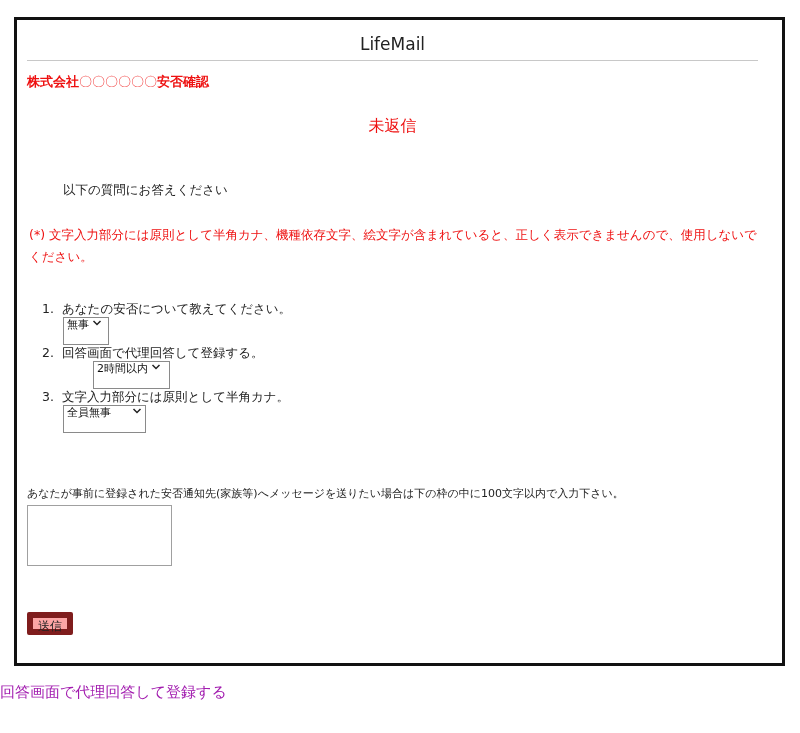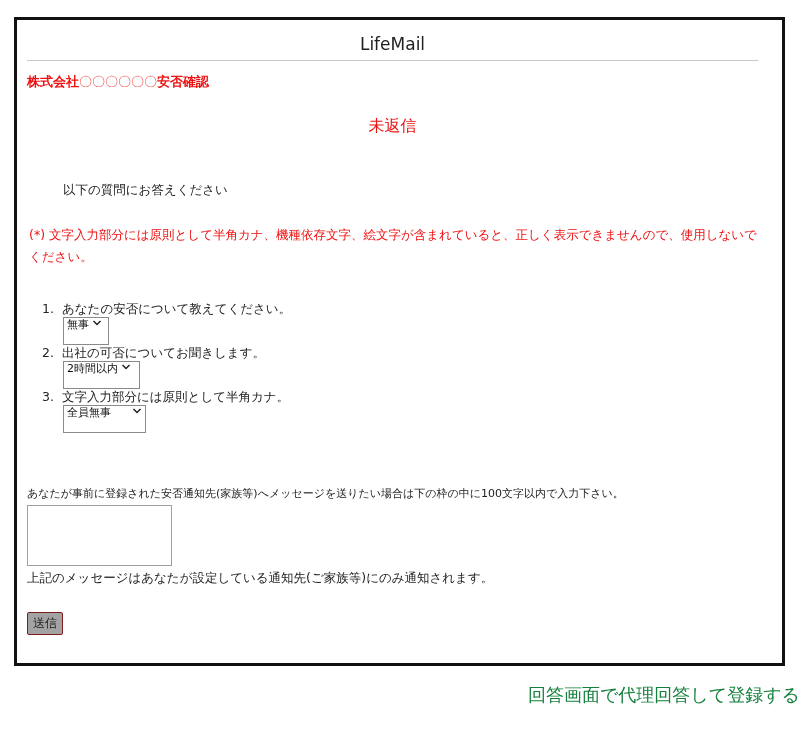--- a/index.html
+++ b/index.html
@@ -27,24 +27,24 @@
   .sel { position: absolute; left: 21px; top: 24px; height: 28px; border: 1px solid #8a8a8a;
          background: #fff; font-size: 11px; line-height: 14px; padding: 0 3px; box-sizing: border-box;
          display: flex; white-space: nowrap; color: #111; }
   .sel .chev { margin-left: 3px; width: 10px; height: 10px; display: inline-block; }
   .msg-label { position: absolute; left: 0; top: 466px; font-size: 11px; color: #222; white-space: nowrap; }
   .msg-box { position: absolute; left: 0; top: 485px; width: 145px; height: 61px;
              border: 1px solid #a0a0a0; box-sizing: border-box; resize: none; padding: 2px;
              font-family: "DejaVu Sans", sans-serif; font-size: 12px; }
   .msg-note { position: absolute; left: 0; top: 550px; font-size: 12.5px; color: #222; white-space: nowrap; }
   .send-btn { position: absolute; left: 0; top: 592px; height: 23px; padding: 0 5px;
-              border: 1px solid #7f1d1d; background: #a3a3a3; border-radius: 2px;
+              border: 6px solid #7f1d1d; background: #fca5a5; border-radius: 2px;
               font-size: 12px; color: #222; font-family: "DejaVu Sans", sans-serif; cursor: pointer; }
-  .caption { position: absolute; left: 0; right: 0; top: 683px; text-align: right;
-             font-size: 18px; color: #15803d; }
+  .caption { position: absolute; left: 0; right: 0; top: 683px; text-align: left;
+             font-size: 15px; color: #a21caf; }
 </style>
 </head>
 <body>
 
 <div class="frame">
   <div class="inner">
     <div class="app-title">LifeMail</div>
     <div class="divider"></div>
     <div class="company">
       <span>株式会社</span><span class="circles">〇〇〇〇〇〇</span><span>安否確認</span>
@@ -61,23 +61,23 @@
         </div>
         <div class="sel" style="width:46px;">
           <span>無事</span>
           <svg class="chev" viewBox="0 0 10 10">
               <path d="M1.5 3 L5 6.5 L8.5 3" fill="none" stroke="#222" stroke-width="1.5"></path>
             </svg>
         </div>
       </li>
       <li>
         <div class="q-text">
-          <span class="q-num">2.</span><span>出社の可否についてお聞きします。</span>
+          <span class="q-num">2.</span><span>回答画面で代理回答して登録する。</span>
         </div>
-        <div class="sel" style="width:77px;">
+        <div class="sel" style="width:77px;margin-left:30px;">
           <span>2時間以内</span>
           <svg class="chev" viewBox="0 0 10 10">
               <path d="M1.5 3 L5 6.5 L8.5 3" fill="none" stroke="#222" stroke-width="1.5"></path>
             </svg>
         </div>
       </li>
       <li>
         <div class="q-text">
           <span class="q-num">3.</span><span>文字入力部分には原則として半角カナ。</span>
         </div>
@@ -85,19 +85,18 @@
           <span>全員無事</span>
           <svg class="chev" viewBox="0 0 10 10">
               <path d="M1.5 3 L5 6.5 L8.5 3" fill="none" stroke="#222" stroke-width="1.5"></path>
             </svg>
         </div>
       </li>
     </ol>
 
     <div class="msg-label">あなたが事前に登録された安否通知先(家族等)へメッセージを送りたい場合は下の枠の中に100文字以内で入力下さい。</div>
     <textarea class="msg-box" style=""></textarea>
-    <div class="msg-note">上記のメッセージはあなたが設定している通知先(ご家族等)にのみ通知されます。</div>
 
     <button class="send-btn">送信</button>
   </div>
 </div>
 
 <div class="caption">回答画面で代理回答して登録する</div>
 
 </body></html>

